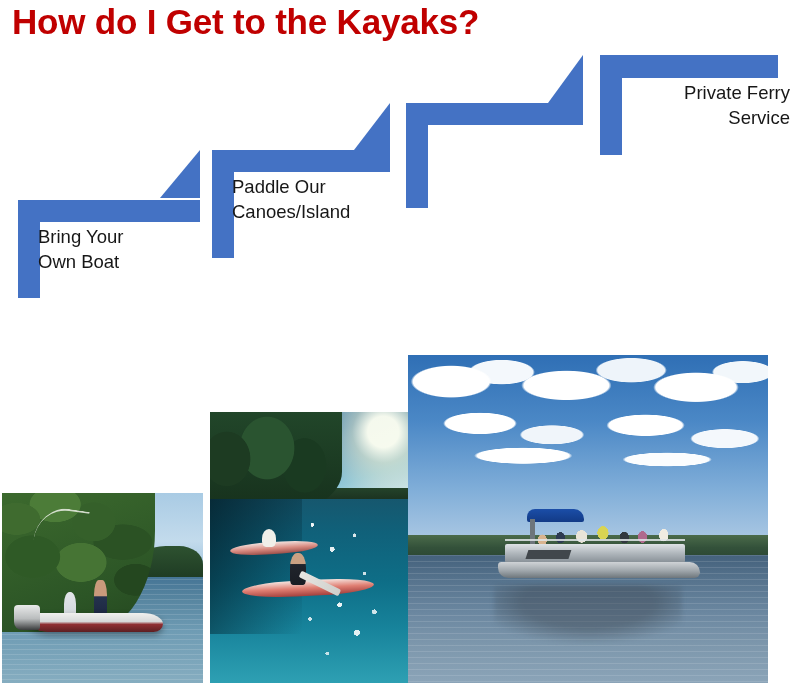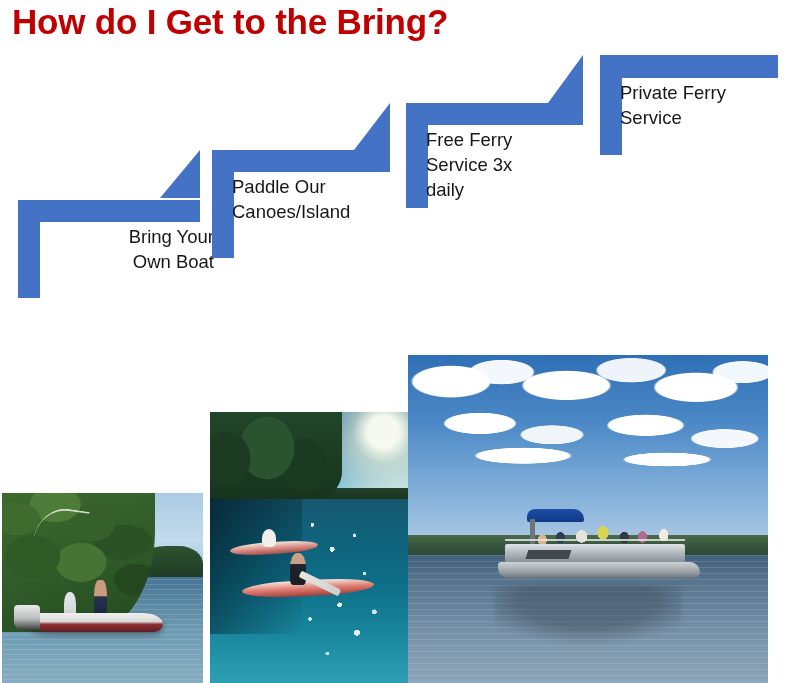--- a/index.html
+++ b/index.html
@@ -279,59 +279,56 @@
       radial-gradient(ellipse 5% 34% at 88% 54%, #f0ece2 0 60%, transparent 62%);
   }
   .p3-rail {
     position: absolute; left: 27%; top: 56%; width: 50%; height: 0;
     border-top: 2px solid rgba(226,230,233,.85);
   }
 </style>
 </head>
 <body>
 
-<div id="page-title">How do I Get to the Bring?</div>
+<div id="page-title">How do I Get to the Kayaks?</div>
 
 <div id="steps-diagram">
 
   <div class="step-group" style="left:18px; top:200px; width:200px; height:100px;">
     <div class="bracket-h" style="left:0; top:0; width:182px; height:22px;"></div>
     <div class="bracket-v" style="left:0; top:0; width:22px; height:98px;"></div>
-    <div class="step-label" style="left:20px; top:24px; width:176px;text-align:right;">Bring Your
+    <div class="step-label" style="left:20px; top:24px; width:176px;">Bring Your
 Own Boat</div>
   </div>
 
   <div class="step-arrow" style="left:160px; top:150px;
               border-left:40px solid transparent;
               border-bottom:48px solid #4472C4;"></div>
   <div class="step-group" style="left:212px; top:150px; width:180px; height:110px;">
     <div class="bracket-h" style="left:0; top:0; width:178px; height:22px;"></div>
     <div class="bracket-v" style="left:0; top:0; width:22px; height:108px;"></div>
     <div class="step-label" style="left:20px; top:24px; width:176px;">Paddle Our
 Canoes/Island</div>
   </div>
 
   <div class="step-arrow" style="left:354px; top:103px;
               border-left:36px solid transparent;
               border-bottom:47px solid #4472C4;"></div>
   <div class="step-group" style="left:406px; top:103px; width:180px; height:106px;">
     <div class="bracket-h" style="left:0; top:0; width:177px; height:22px;"></div>
     <div class="bracket-v" style="left:0; top:0; width:22px; height:105px;"></div>
-    <div class="step-label" style="left:20px; top:24px; width:160px;">Free Ferry
-Service 3x
-daily</div>
   </div>
 
   <div class="step-arrow" style="left:548px; top:55px;
               border-left:35px solid transparent;
               border-bottom:48px solid #4472C4;"></div>
   <div class="step-group" style="left:600px; top:55px; width:180px; height:102px;">
     <div class="bracket-h" style="left:0; top:0; width:178px; height:23px;"></div>
     <div class="bracket-v" style="left:0; top:0; width:22px; height:100px;"></div>
-    <div class="step-label" style="left:20px; top:25px; width:170px;">Private Ferry
+    <div class="step-label" style="left:20px; top:25px; width:170px;text-align:right;">Private Ferry
 Service</div>
   </div>
 
 </div>
 
 <div id="photo-collage">
 
   <div class="photo" style="left:2px; top:153px; width:201px; height:190px; z-index:1;">
     <div class="scene">
       <div class="p1-sky"></div>

